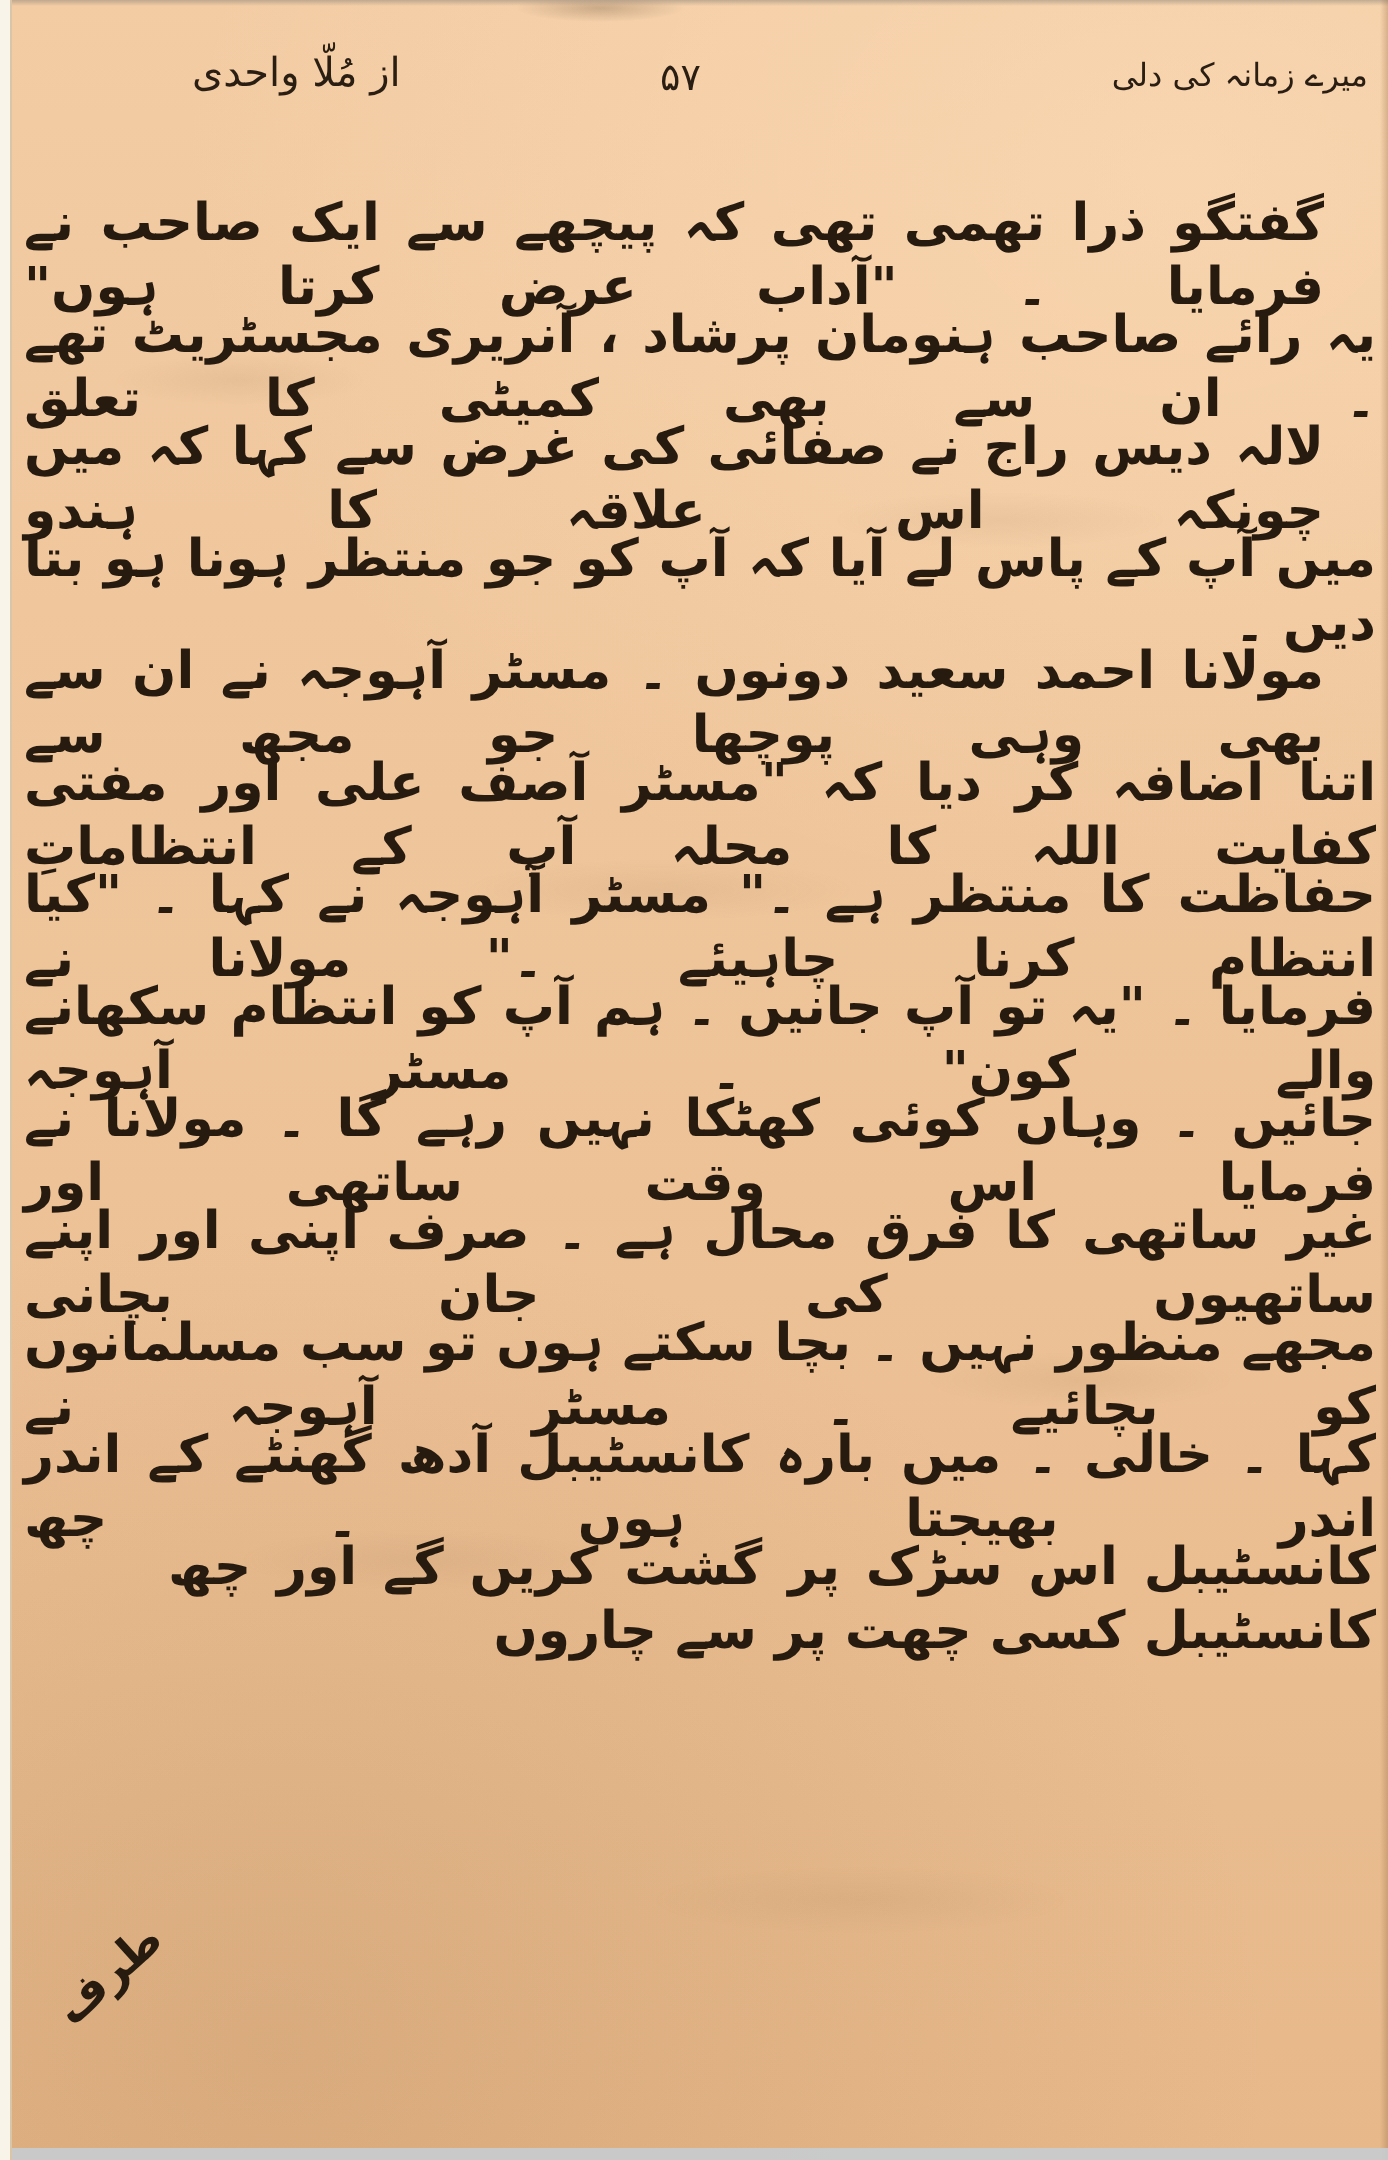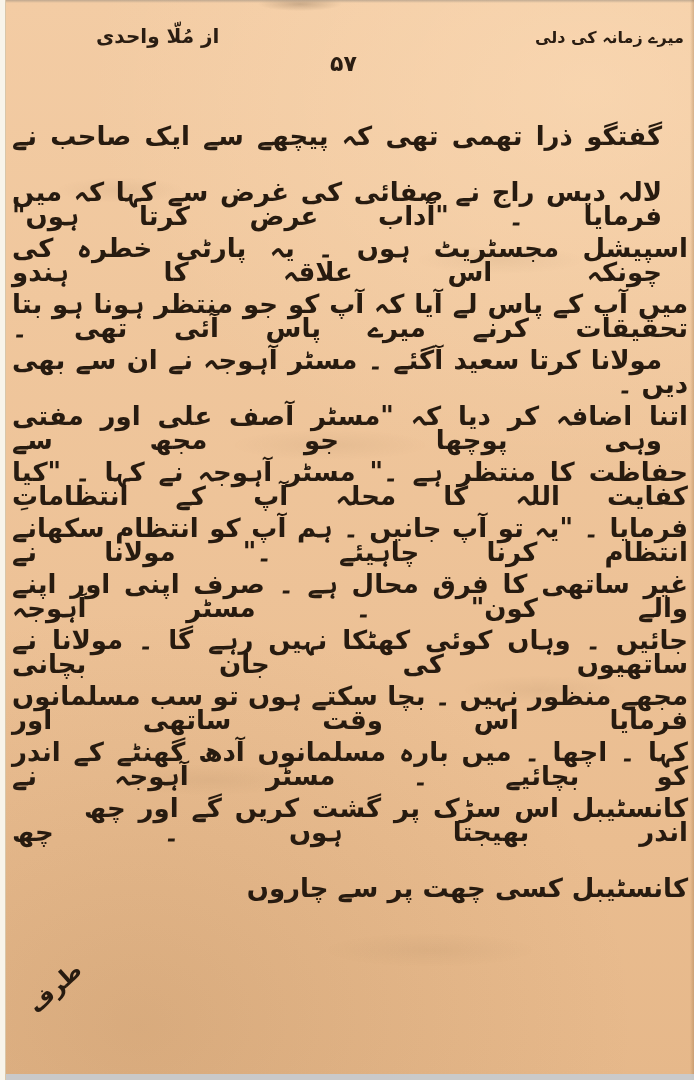--- a/index.html
+++ b/index.html
@@ -25,33 +25,33 @@
     background:
       radial-gradient(90px 18px at 120px 190px, rgba(148,115,80,.22), rgba(148,115,80,0) 70%),
       radial-gradient(120px 20px at 500px 260px, rgba(148,115,80,.20), rgba(148,115,80,0) 70%),
       radial-gradient(140px 22px at 330px 445px, rgba(148,115,80,.20), rgba(148,115,80,0) 70%),
       radial-gradient(110px 20px at 540px 690px, rgba(148,115,80,.22), rgba(148,115,80,0) 70%),
       radial-gradient(130px 22px at 210px 780px, rgba(148,115,80,.20), rgba(148,115,80,0) 70%),
       radial-gradient(150px 24px at 430px 950px, rgba(148,115,80,.20), rgba(148,115,80,0) 70%),
       radial-gradient(60px 10px at 300px 4px, rgba(60,45,30,.45), rgba(60,45,30,0) 70%);
   }
   
-  .hdr{position:absolute;font-weight:700;white-space:nowrap;}
+  .hdr{position:absolute;font-weight:400;white-space:nowrap;}
   .hdr-title{top:28px;right:10px;font-size:16px;letter-spacing:.5px;}
-  .hdr-num{top:28px;left:330px;font-size:22px;margin-top:23px;}
+  .hdr-num{top:28px;left:330px;font-size:19px;}
   .hdr-author{top:24px;left:96px;font-size:20px;}
   
   .body-text{
     position:absolute;top:96px;right:6px;left:12px;
     direction:rtl;
     font-size:26px;font-weight:700;
     text-rendering:optimizeLegibility;
   }
   .tline{
-    height:56px;line-height:80px;
+    height:56px;line-height:32px;
     text-align:justify;text-align-last:justify;
     text-justify:inter-word;
     white-space:nowrap0; overflow:visible;
     color:#271b10;
   }
   .tline.indent{padding-right:26px;}
   .tline.para-end{text-align-last:auto;}
   .tline.last-line{text-align-last:auto;padding-left:72px;}
   .diagonal-word{
     position:absolute;left:40px;top:992px;
@@ -65,33 +65,33 @@
 <div class="page">
 
   <div class="bleed"></div>
 
   <div class="hdr hdr-title">میرے زمانہ کی دلی</div>
   <div class="hdr hdr-num">۵۷</div>
   <div class="hdr hdr-author">از مُلّا واحدی</div>
 
   <div class="body-text">
     <div class="tline indent">گفتگو ذرا تھمی تھی کہ پیچھے سے ایک صاحب نے فرمایا ۔ "آداب عرض کرتا ہوں"</div>
+    <div class="tline">یہ رائے صاحب ہنومان پرشاد ، آنریری مجسٹریٹ تھے ۔ ان سے بھی کمیٹی کا تعلق</div>
 
     <div class="tline indent">لالہ دیس راج نے صفائی کی غرض سے کہا کہ میں چونکہ اس علاقہ کا ہندو</div>
-    <div class="tline">اسپیشل مجسٹریٹ ہوں ۔ یہ پارٹی خطرہ کی تحقیقات کرنے میرے پاس آئی تھی ۔</div>
     <div class="tline para-end">میں آپ کے پاس لے آیا کہ آپ کو جو منتظر ہونا ہو بتا دیں ۔</div>
 
-    <div class="tline indent">مولانا کرتا سعید آگئے ۔ مسٹر آہوجہ نے ان سے بھی وہی پوچھا جو مجھ سے</div>
+    <div class="tline indent">مولانا احمد سعید دونوں ۔ مسٹر آہوجہ نے ان سے بھی وہی پوچھا جو مجھ سے</div>
     <div class="tline">اتنا اضافہ کر دیا کہ "مسٹر آصف علی اور مفتی کفایت اللہ کا محلہ آپ کے انتظاماتِ</div>
     <div class="tline">حفاظت کا منتظر ہے ۔" مسٹر آہوجہ نے کہا ۔ "کیا انتظام کرنا چاہیئے ۔" مولانا نے</div>
     <div class="tline">فرمایا ۔ "یہ تو آپ جانیں ۔ ہم آپ کو انتظام سکھانے والے کون" ۔ مسٹر آہوجہ</div>
+    <div class="tline">جائیں ۔ وہاں کوئی کھٹکا نہیں رہے گا ۔ مولانا نے فرمایا اس وقت ساتھی اور</div>
     <div class="tline">غیر ساتھی کا فرق محال ہے ۔ صرف اپنی اور اپنے ساتھیوں کی جان بچانی</div>
-    <div class="tline">جائیں ۔ وہاں کوئی کھٹکا نہیں رہے گا ۔ مولانا نے فرمایا اس وقت ساتھی اور</div>
     <div class="tline">مجھے منظور نہیں ۔ بچا سکتے ہوں تو سب مسلمانوں کو بچائیے ۔ مسٹر آہوجہ نے</div>
-    <div class="tline">کہا ۔ اچھا ۔ میں بارہ مسلمانوں آدھ گھنٹے کے اندر اندر بھیجتا ہوں ۔ چھ</div>
+    <div class="tline">کہا ۔ خالی ۔ میں بارہ کانسٹیبل آدھ گھنٹے کے اندر اندر بھیجتا ہوں ۔ چھ</div>
     <div class="tline last-line">کانسٹیبل اس سڑک پر گشت کریں گے اور چھ کانسٹیبل کسی چھت پر سے چاروں</div>
   </div>
 
   <div class="diagonal-word">طرف</div>
 
   <div class="edge-top"></div>
   <div class="edge-right"></div>
   <div class="edge-bottom"></div>
   <div class="edge-left-white"></div>
 

